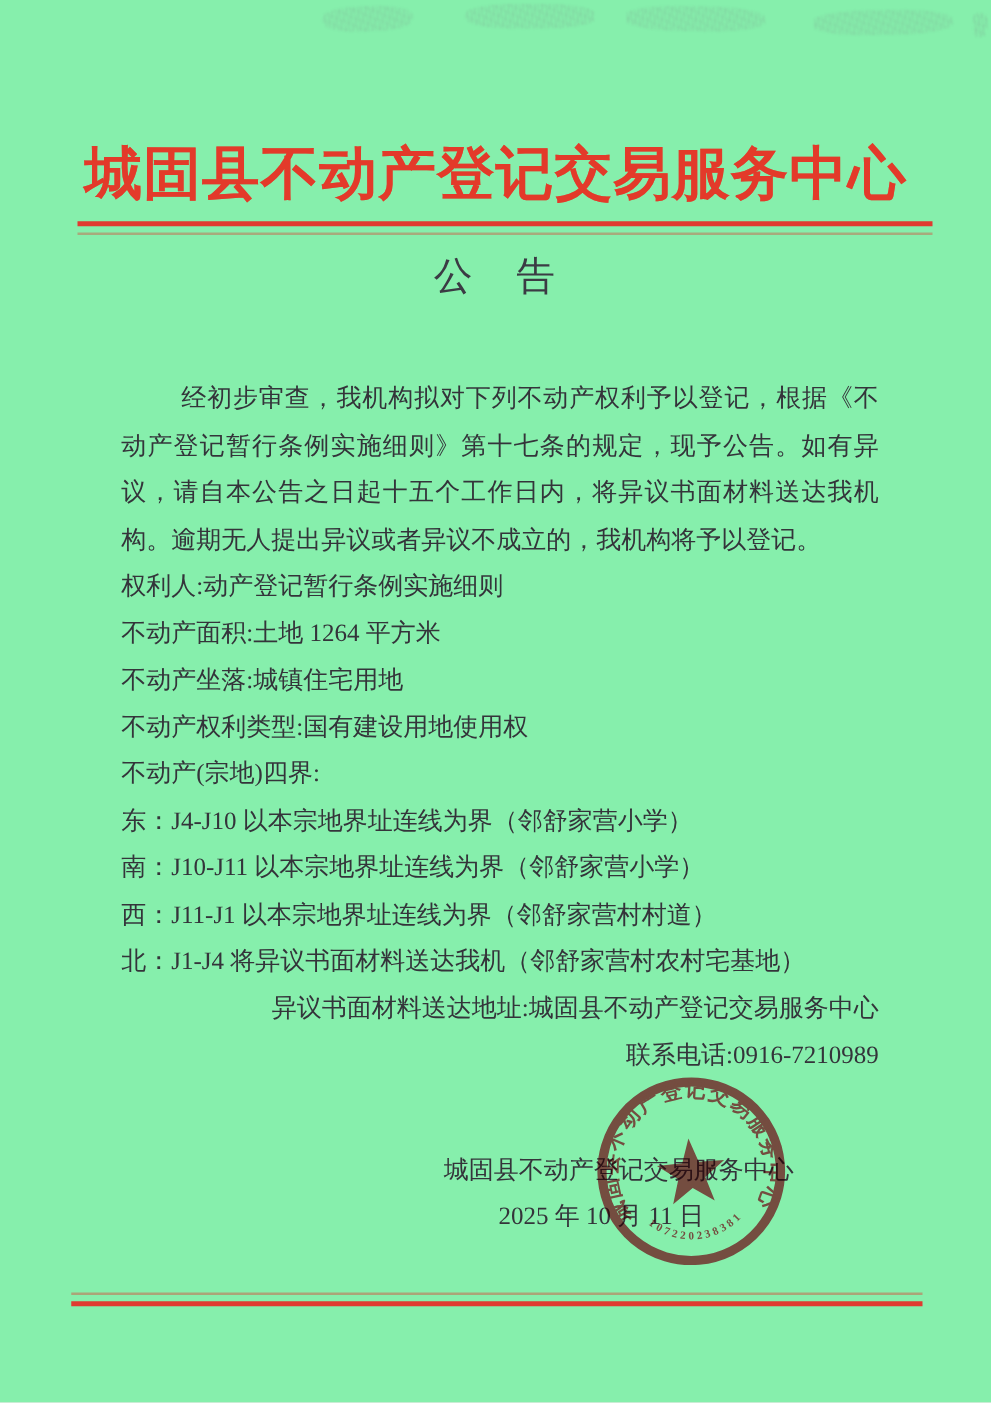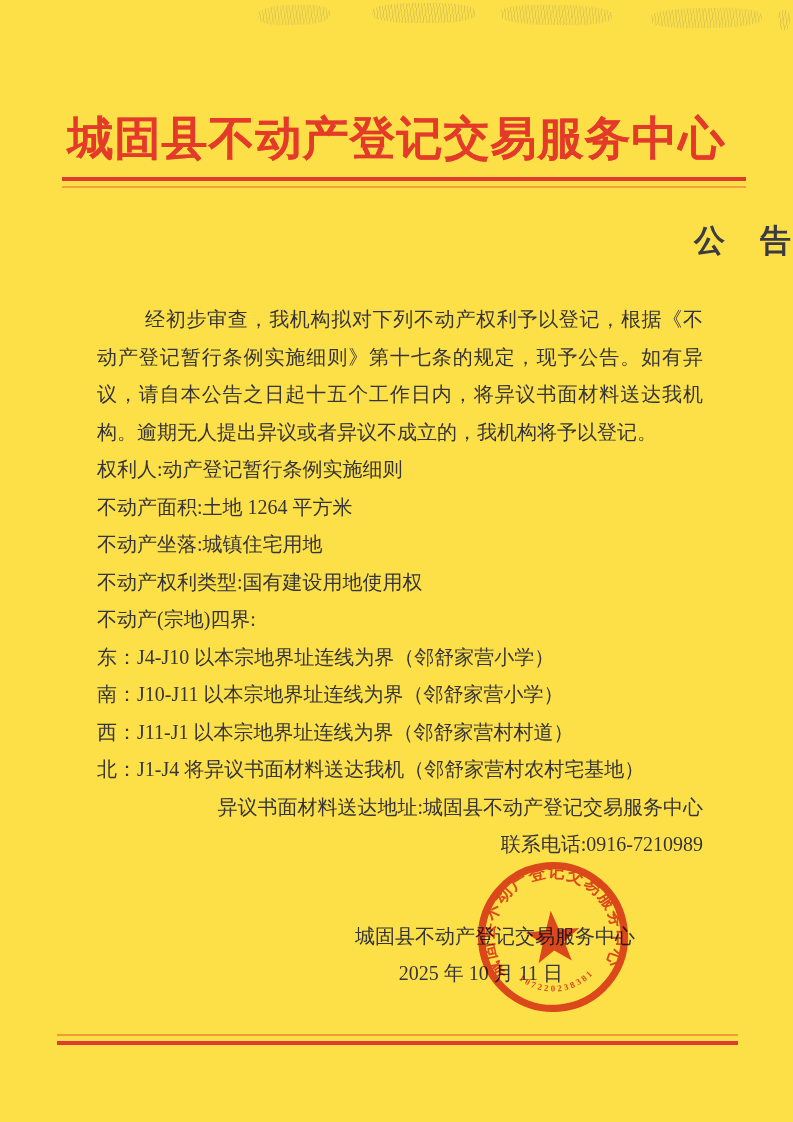--- a/index.html
+++ b/index.html
@@ -1,20 +1,20 @@
 <!DOCTYPE html>
 <html><head>
 <meta charset="utf-8">
 <style>
   html,body{margin:0;padding:0;background:#e9e8e6;}
   .page{
     position:relative;
     width:793px;height:1122px;
     margin:0 auto;
-    background:#fde047;
+    background:#86efac;
     overflow:hidden;
     font-family:"Liberation Serif","DejaVu Serif",serif;
     color:#34343a;
   }
   
   .noise{
     position:absolute;height:20px;
     background-image:repeating-linear-gradient(83deg, rgba(110,110,118,.38) 0 1px, transparent 1px 3px),
                      repeating-linear-gradient(-70deg, rgba(120,120,128,.22) 0 1px, transparent 1px 5px);
     filter:blur(.7px);opacity:.5;border-radius:40%;
@@ -32,23 +32,23 @@
     color:#e33a2a;
     text-shadow:0 0 .5px rgba(227,58,42,.6);
   }
   .rule{position:absolute;left:62px;width:684px;background:#e03b30;}
   .rule.thick-top{top:177px;height:4px;}
   .rule.thin-top{top:186px;height:2px;opacity:.38;}
   .rule.thin-bottom{left:57px;width:681px;top:1034px;height:2px;opacity:.42;}
   .rule.thick-bottom{left:57px;width:681px;top:1041px;height:4px;}
 
   .heading{
-    position:absolute;top:220px;left:0;width:100%;
-    margin:0;text-align:right;
-    font-size:31px;font-weight:bold;letter-spacing:2px;
+    position:absolute;top:200px;left:0;width:100%;
+    margin:0;text-align:center;
+    font-size:31px;font-weight:normal;letter-spacing:2px;
     color:#3b3b44;
   }
 
   .body-text{
     position:absolute;top:301px;left:97px;width:606px;
     font-size:20px;line-height:37.5px;
   }
   .line{height:37.5px;white-space:nowrap;}
   .pline{height:37.5px;white-space:nowrap;}
   .pline.fill{white-space:normal;text-align:justify;text-align-last:justify;}

